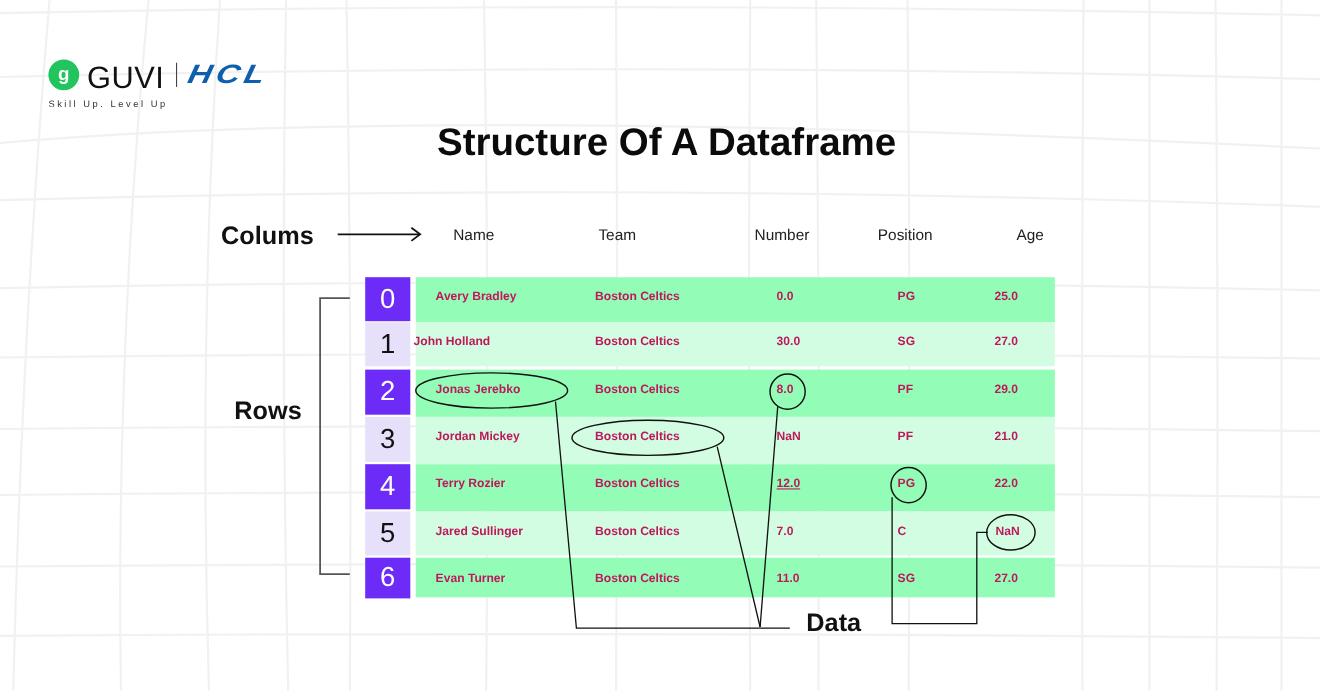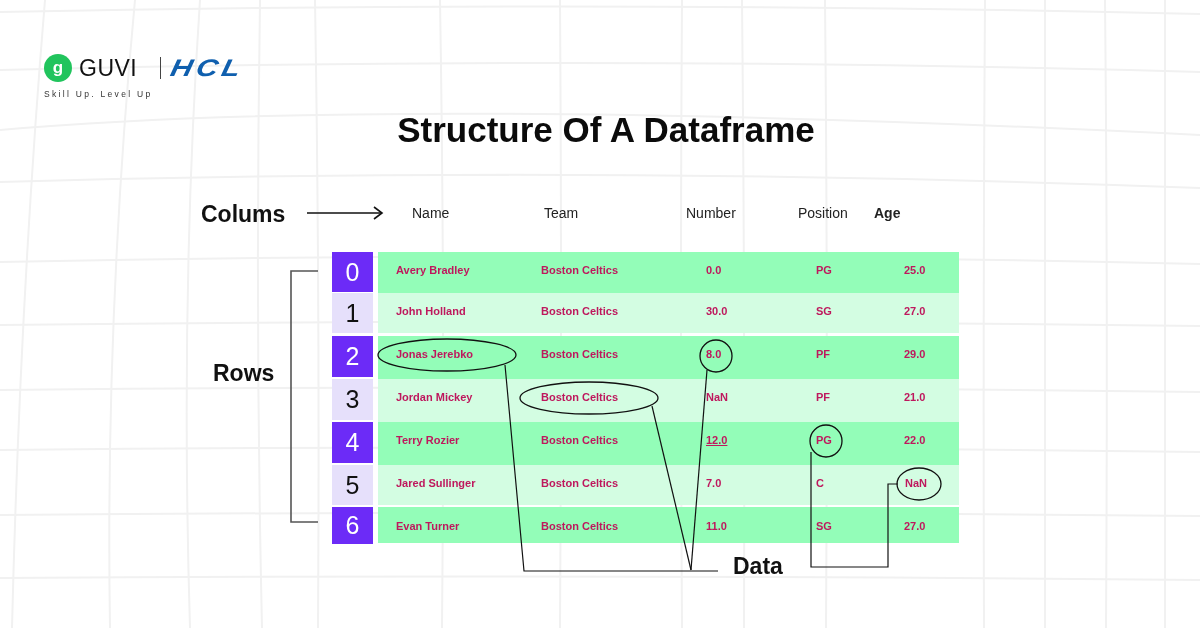--- a/index.html
+++ b/index.html
@@ -11,21 +11,21 @@
   }
   .bg-grid { position: absolute; left: 0; top: 0; width: 1200px; height: 628px; z-index: 0; }
 
   
   .logo { position: absolute; left: 44px; top: 54px; height: 50px; z-index: 2; }
   .guvi-badge {
     position: absolute; left: 0; top: 0; width: 28px; height: 28px; border-radius: 50%;
     background: #21c45d; color: #fff; font-weight: bold; font-size: 17px;
     display: flex; align-items: center; justify-content: center;
   }
-  .guvi-text { position: absolute; left: 35px; top: 1px; font-size: 23px; color: #111; letter-spacing: 0.5px; }
+  .guvi-text { position: absolute; left: 35px; top: 1px; font-size: 28px; color: #111; letter-spacing: 0.5px; }
   .logo-divider { position: absolute; left: 116px; top: 3px; width: 1px; height: 22px; background: #444; }
   .hcl-text {
     position: absolute; left: 127px; top: 0px; font-size: 24px; font-weight: bold; font-style: italic;
     color: #0f5fae; letter-spacing: 3px; transform: skewX(-12deg) scaleX(1.25); transform-origin: left center;
   }
   .tagline { position: absolute; left: 0; top: 35px; font-size: 8.5px; letter-spacing: 2.3px; color: #333; white-space: nowrap; }
 
   .title {
     position: absolute; left: 0; width: 1212px; top: 110px; text-align: center;
     font-size: 35px; font-weight: bold; color: #0b0b0b; z-index: 2;
@@ -96,35 +96,35 @@
 <div class="title">Structure Of A Dataframe</div>
 
 <div class="label-big" style="left:201px; top:201px;">Colums</div>
 <div class="label-big" style="left:213px; top:360px;">Rows</div>
 <div class="label-big" style="left:733px; top:553px;">Data</div>
 
 <div class="col-head" style="left:412px;">Name</div>
 <div class="col-head" style="left:544px;">Team</div>
 <div class="col-head" style="left:686px;">Number</div>
 <div class="col-head" style="left:798px;text-align:center;">Position</div>
-<div class="col-head" style="left:874px;font-weight:bold;">Age</div>
+<div class="col-head" style="left:924px;">Age</div>
 
 <div>
 
   <div class="idx dark" style="top:252px; height:40px;">0</div>
   <div class="row dark" style="top:252px;"></div>
   <div class="cell" style="left:396px; top:264px;">Avery Bradley</div>
   <div class="cell" style="left:541px; top:264px;">Boston Celtics</div>
   <div class="cell" style="left:706px; top:264px;">0.0</div>
   <div class="cell" style="left:816px; top:264px;">PG</div>
   <div class="cell" style="left:904px; top:264px;">25.0</div>
 
   <div class="idx light" style="top:293px; height:40px;">1</div>
   <div class="row light" style="top:293px; height:40px;"></div>
-  <div class="cell" style="left:396px; top:305px;">John Holland</div>
+  <div class="cell" style="left:376px; top:305px;">John Holland</div>
   <div class="cell" style="left:541px; top:305px;">Boston Celtics</div>
   <div class="cell" style="left:706px; top:305px;">30.0</div>
   <div class="cell" style="left:816px; top:305px;">SG</div>
   <div class="cell" style="left:904px; top:305px;">27.0</div>
 
   <div class="idx dark" style="top:336px; height:41px;">2</div>
   <div class="row dark" style="top:336px; height:43px;"></div>
   <div class="cell" style="left:396px; top:348px;">Jonas Jerebko</div>
   <div class="cell" style="left:541px; top:348px;">Boston Celtics</div>
   <div class="cell" style="left:706px; top:348px;">8.0</div>

